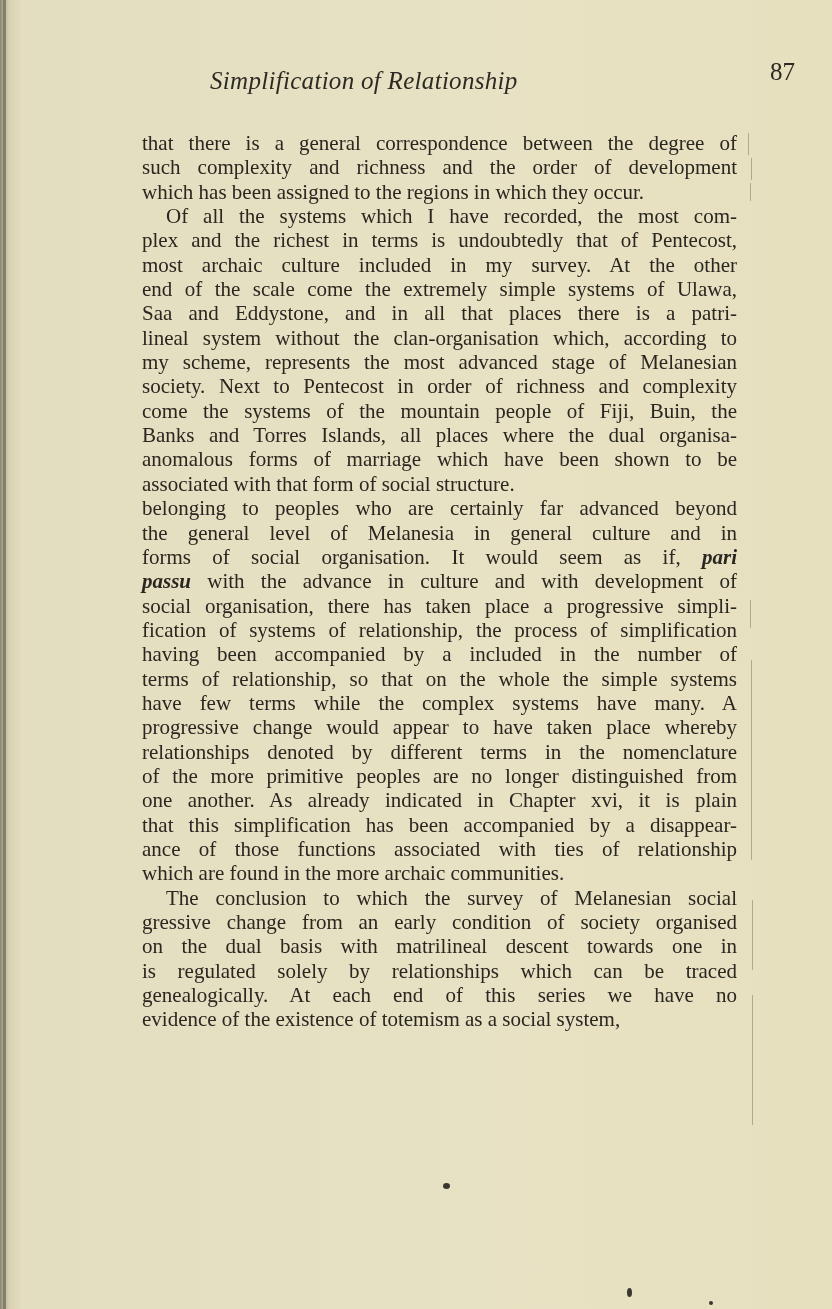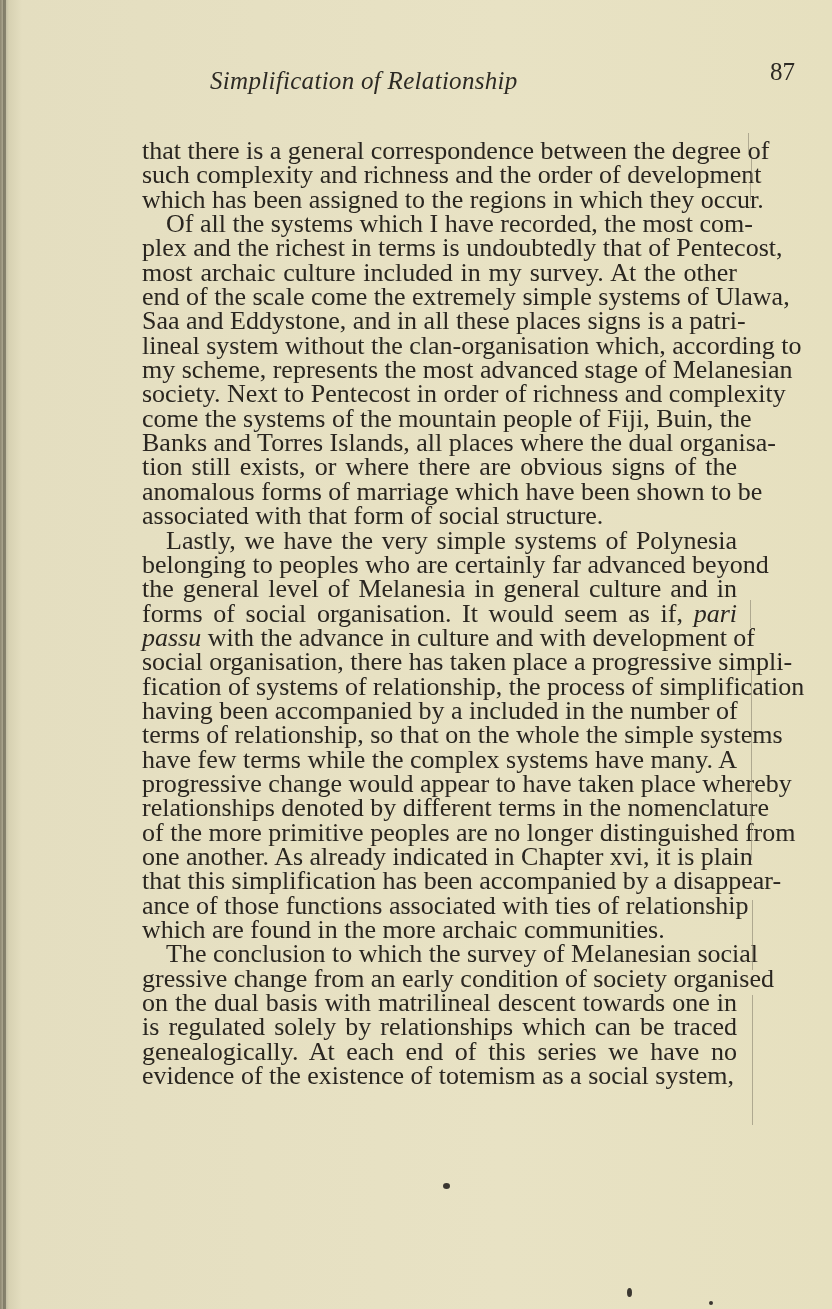--- a/index.html
+++ b/index.html
@@ -22,28 +22,28 @@
     position:absolute; top:58px; left:210px; width:585px; height:30px;
   }
   .running-head {
     position:absolute; left:0; top:0;
     font-style:italic; font-size:25px; letter-spacing:0.3px; color:#2d2a24;margin-top:9px;
   }
   .page-number {
     position:absolute; right:0; top:0; font-size:25px; color:#2d2a24;
   }
   .body-text {
-    position:absolute; left:142px; top:139px; width:595px;
-    font-size:26px; line-height:24.35px; text-align:justify;
+    position:absolute; left:142px; top:131px; width:595px;
+    font-size:21px; line-height:24.35px; text-align:justify;
     color:#2a2620;
   }
   .line { display:block; white-space:nowrap; text-align-last:justify; text-align:justify; }
   .line.last { text-align-last:left; }
   .line.indent { text-indent:24px; }
-  .italic { font-style:italic; font-weight:normal; }
+  .italic { font-style:italic; font-weight:bold; }
   .speck { position:absolute; background:#3a3630; border-radius:50%; }
   .margin-mark {
     position:absolute; width:1px; background:#8a8470; opacity:0.6;
   }
 </style>
 </head>
 <body>
 
 <div class="page">
   <div class="gutter-line"></div>
@@ -54,30 +54,28 @@
   </div>
 
   <div class="body-text" id="body">
       <span class="line">that there is a general correspondence between the degree of</span>
       <span class="line">such complexity and richness and the order of development</span>
       <span class="line last">which has been assigned to the regions in which they occur.</span>
       <span class="line indent">Of all the systems which I have recorded, the most com-</span>
       <span class="line">plex and the richest in terms is undoubtedly that of Pentecost,</span>
       <span class="line">most archaic culture included in my survey. At the other</span>
       <span class="line">end of the scale come the extremely simple systems of Ulawa,</span>
-      <span class="line">Saa and Eddystone, and in all these places signs is a patri-</span>
+      <span class="line">Saa and Eddystone, and in all that places there is a patri-</span>
       <span class="line">lineal system without the clan-organisation which, according to</span>
       <span class="line">my scheme, represents the most advanced stage of Melanesian</span>
       <span class="line">society. Next to Pentecost in order of richness and complexity</span>
       <span class="line">come the systems of the mountain people of Fiji, Buin, the</span>
       <span class="line">Banks and Torres Islands, all places where the dual organisa-</span>
-      <span class="line">tion still exists, or where there are obvious signs of the</span>
       <span class="line">anomalous forms of marriage which have been shown to be</span>
       <span class="line last">associated with that form of social structure.</span>
-      <span class="line indent">Lastly, we have the very simple systems of Polynesia</span>
       <span class="line">belonging to peoples who are certainly far advanced beyond</span>
       <span class="line">the general level of Melanesia in general culture and in</span>
       <span class="line">forms of social organisation. It would seem as if, <span class="italic">pari</span></span>
       <span class="line"><span class="italic">passu</span> with the advance in culture and with development of</span>
       <span class="line">social organisation, there has taken place a progressive simpli-</span>
       <span class="line">fication of systems of relationship, the process of simplification</span>
       <span class="line">having been accompanied by a included in the number of</span>
       <span class="line">terms of relationship, so that on the whole the simple systems</span>
       <span class="line">have few terms while the complex systems have many. A</span>
       <span class="line">progressive change would appear to have taken place whereby</span>

